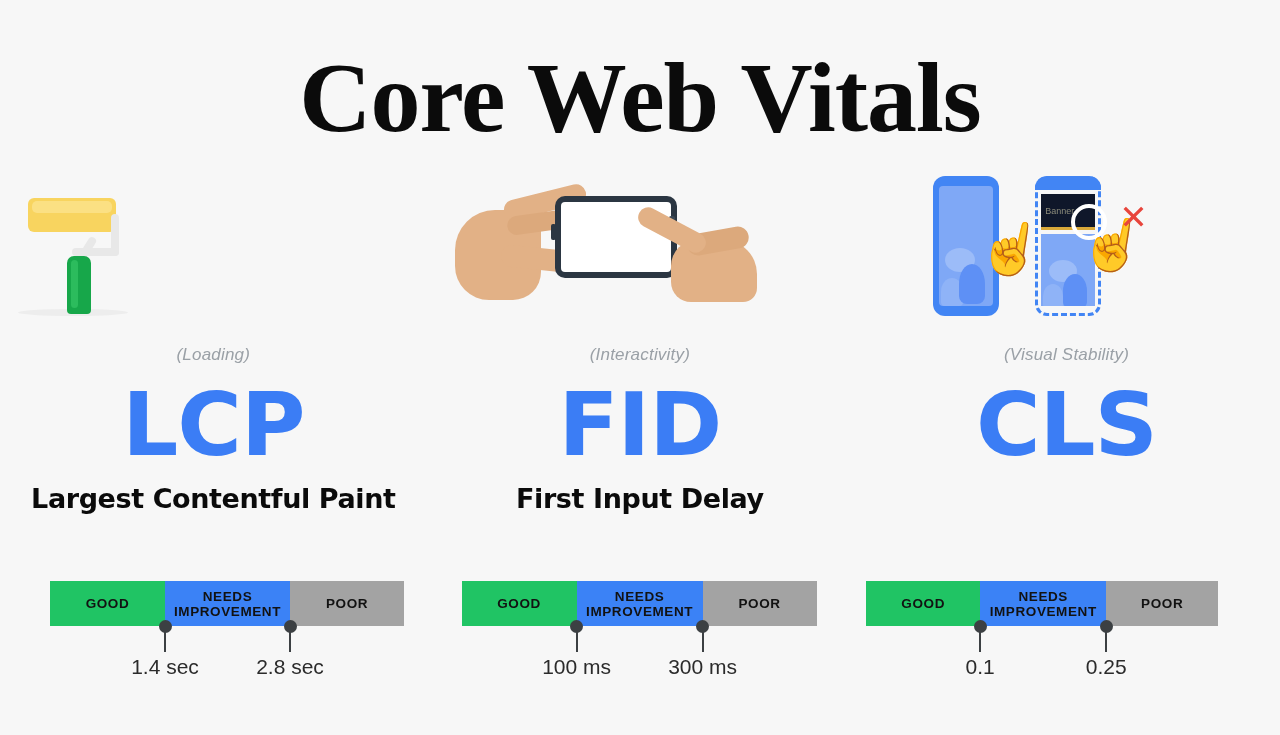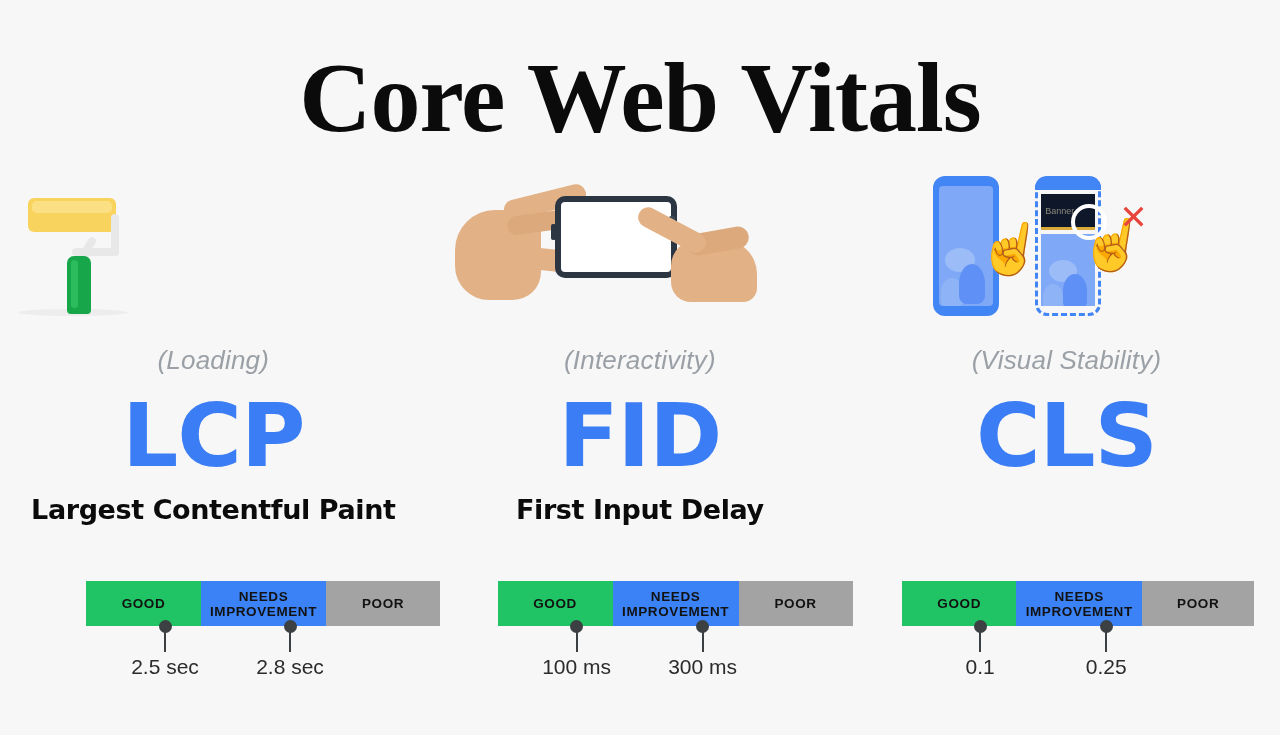--- a/index.html
+++ b/index.html
@@ -50,21 +50,21 @@
   }
 
   .icon-area {
     height: 165px;
     position: relative;
   }
 
   .subtitle {
     text-align: center;
     font-style: italic;
-    font-size: 26px;
+    font-size: 17px;
     color: #9AA0A6;
     font-family: "Liberation Sans", sans-serif;
     margin-top: 10px;
     letter-spacing: 0.2px;
   }
 
   .acronym {
     text-align: center;
     font-size: 88px;
     line-height: 92px;
@@ -92,21 +92,20 @@
     top: 411px;
     width: 426.6px;
     height: 120px;
   }
   .bar {
     position: absolute;
     top: 0;
     height: 45px;
     display: flex;
     overflow: hidden;
-    margin-left: 36px;
   }
   .seg {
     display: flex;
     align-items: center;
     justify-content: center;
     text-align: center;
     font-size: 13.5px;
     font-weight: 700;
     color: #121212;
     letter-spacing: 0.6px;
@@ -528,21 +527,21 @@
 
       <div class="bar-wrap">
         <div class="bar" style="left:50px; width:354px;">
           <div class="seg good" style="width:115px;">GOOD</div>
           <div class="seg needs" style="width:125px;">NEEDS IMPROVEMENT</div>
           <div class="seg poor" style="width:114px;">POOR</div>
         </div>
         <div class="marker" style="left:165px;">
           <div class="dot"></div>
           <div class="stem"></div>
-          <div class="mlabel">2.5 sec</div>
+          <div class="mlabel">1.4 sec</div>
         </div>
         <div class="marker" style="left:290px;">
           <div class="dot"></div>
           <div class="stem"></div>
           <div class="mlabel">2.8 sec</div>
         </div>
       </div>
     </div>
 
     <div class="col">

